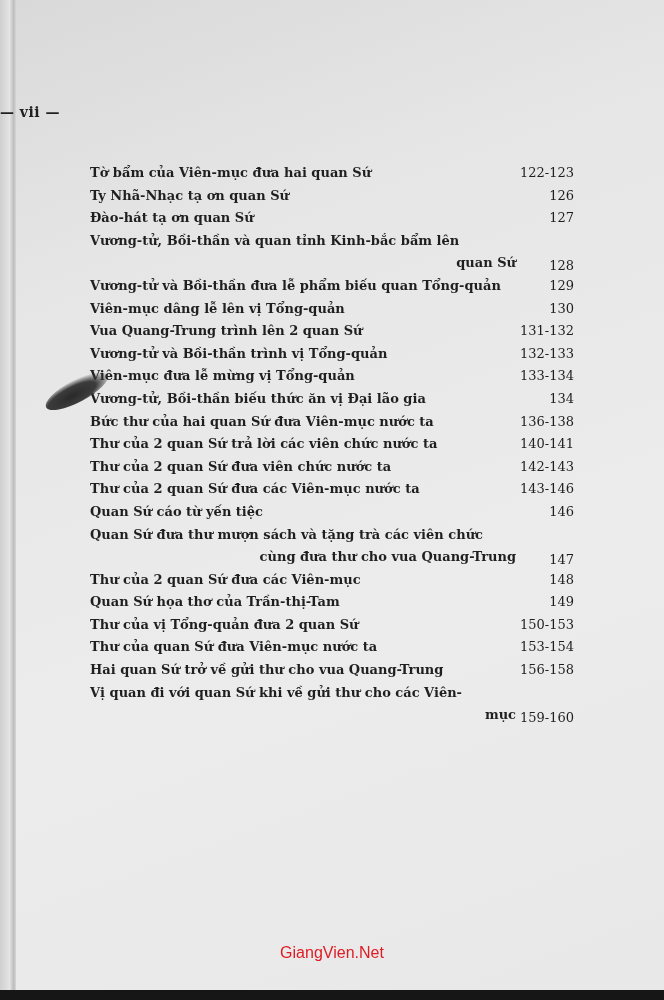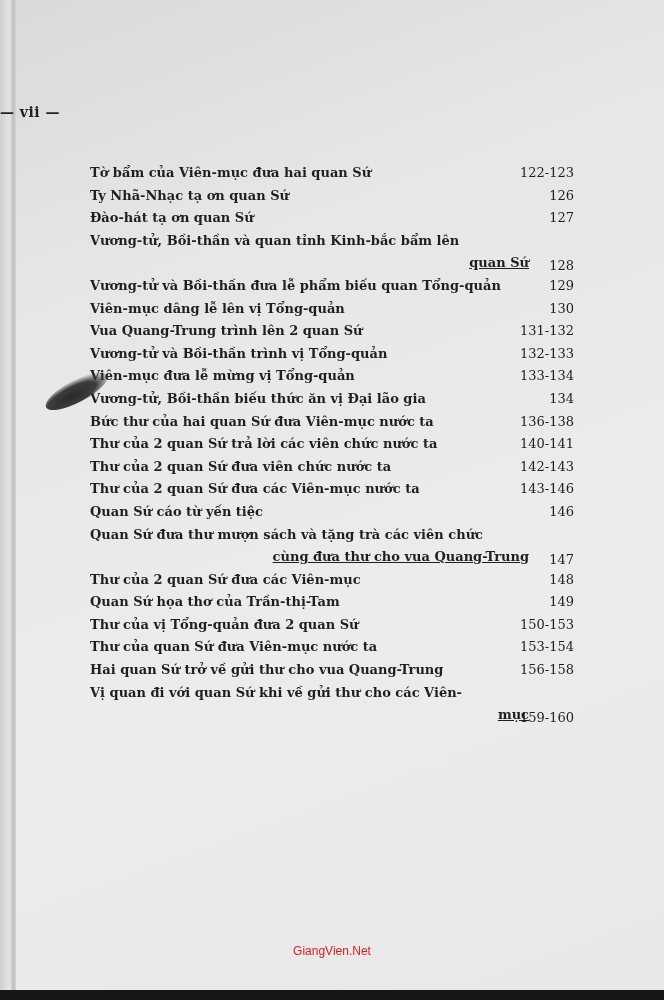--- a/index.html
+++ b/index.html
@@ -21,26 +21,26 @@
       position: absolute; left: 0; width: 664px; top: 104px;
       text-align: left; font-size: 14px; font-weight: bold; letter-spacing: 0.5px;
     }
     .toc { position: absolute; left: 90px; top: 162px; width: 484px; }
     .entry {
       position: relative; font-size: 13px; line-height: 22.6px; height: 22.6px;
       font-weight: bold; white-space: nowrap;
     }
     .entry.two { height: 45.2px; }
     .entry .title { display: block; }
-    .entry .cont { position: absolute; right: 45px; top: 22.6px; text-decoration: underline; }
+    .entry .cont { position: absolute; right: 58px; top: 22.6px; }
     .entry .pages { position: absolute; right: 0; top: 0; font-weight: normal; }
     .entry.two .pages { top: 25px; text-align: right; }
     .watermark {
       position: absolute; left: 0; width: 664px; top: 944px; text-align: center;
-      font-family: "Liberation Sans", sans-serif; font-size: 12px; color: #e01b24;
+      font-family: "Liberation Sans", sans-serif; font-size: 16px; color: #e01b24;
     }
     .smudge {
       position: absolute; left: 42px; top: 380px; width: 70px; height: 22px;
       background: radial-gradient(ellipse at 40% 60%, #2a2a2a 0%, #3c3c3c 45%, rgba(60,60,60,0) 75%);
       transform: rotate(-28deg); border-radius: 50%;
     }
   </style>
 </head>
 <body>
 

